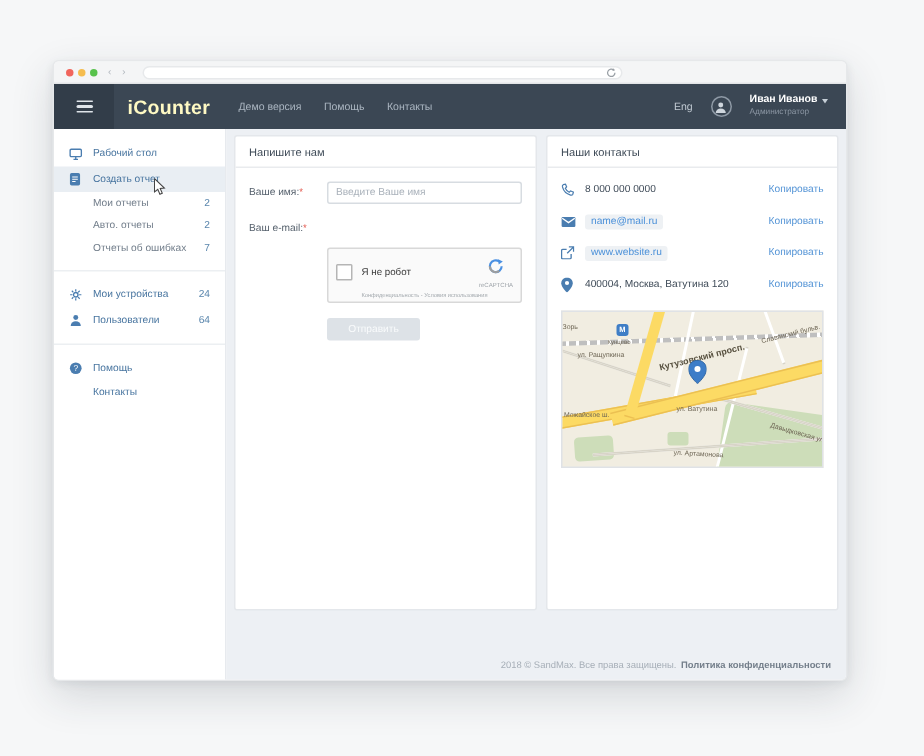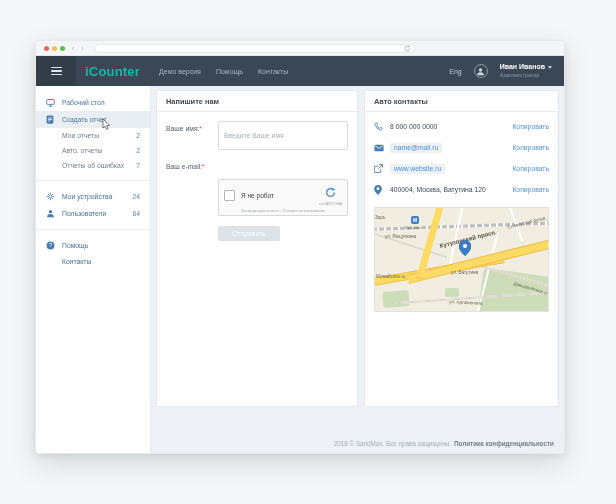--- a/index.html
+++ b/index.html
@@ -30,21 +30,21 @@
     justify-content:flex-end; padding:0 3px;
   }
   
   .appbar { height:30px; background:#3b4754; display:flex; align-items:stretch; }
   .burger {
     width:40px; background:#323d49; display:flex; flex-direction:column;
     justify-content:center; align-items:center; gap:2px; cursor:pointer;
   }
   .burger i { display:block; width:11px; height:1.5px; background:#dfe5ea; border-radius:1px; }
   .logoBox { width:75px; display:flex; align-items:center; padding-left:9px; }
-  .logo { color:#14b8a6; font-size:13px; font-weight:bold; letter-spacing:.2px; }
+  .logo { color:#fef9c3; font-size:13px; font-weight:bold; letter-spacing:.2px; }
   .topnav { display:flex; align-items:center; gap:15px; padding-left:8px; }
   .topnav a { color:#aab5c0; font-size:7px; text-decoration:none; }
   .appbar-right { margin-left:auto; display:flex; align-items:center; gap:12px; padding-right:12px; }
   .lang { color:#c2cbd3; font-size:7px; }
   .avatar {
     width:14px; height:14px; border-radius:50%; border:1px solid #8e99a5;
     display:flex; align-items:center; justify-content:center;
   }
   .userblock { line-height:1.25; }
   .uname { color:#fff; font-size:7px; font-weight:bold; display:flex; align-items:center; gap:3px; }
@@ -62,30 +62,30 @@
   .sitem.sub { padding-left:26px; height:15px; }
   .sitem.sub .slabel { color:#717d8a; }
   .sitem .scount { margin-left:auto; font-size:6.8px; color:#5a86ad; }
   .sitem.active { background:#e9eef3; }
   .sdivider { height:1px; background:#eceff2; margin:7px 0; }
   .cursor-svg { position:absolute; left:66px; top:8px; pointer-events:none; }
   
   .main { flex:1; background:#edf0f4; position:relative; padding:4px 5px; display:flex; gap:6px; }
   .panel { background:#fff; border:1px solid #e4e7eb; border-radius:2px; height:317px; }
   .panel-h {
-    padding:6px 9px 5px; font-size:7.4px; font-weight:bold; color:#3e4a57;
+    padding:6px 9px 5px; font-size:7.4px; font-weight:normal; color:#3e4a57;
     border-bottom:1px solid #e9ebee;
   }
   .form-panel { width:202px; flex-shrink:0; }
   .form-body { padding:9px; }
   .frow { display:flex; margin-bottom:9px; }
   .flabel { width:52px; font-size:6.8px; color:#55606c; padding-top:4px; flex-shrink:0; }
   .req { color:#e2574c; font-size:6.5px; vertical-align:top; }
   .finput {
-    flex:1; height:29px; border:1px solid #d7dce1; border-radius:2px;
+    flex:1; height:15px; border:1px solid #d7dce1; border-radius:2px;
     font-size:6.8px; padding:0 5px; color:#3e4a57; font-family:inherit; outline:none; min-width:0;
   }
   .finput::placeholder, .ftext::placeholder { color:#a9b1ba; }
   .ftext {
     flex:1; height:62px; border:1px solid #d7dce1; border-radius:2px;
     font-size:6.8px; padding:4px 5px; color:#3e4a57; resize:none; font-family:inherit; outline:none; min-width:0;
   }
   .captcha {
     margin-left:52px; border:1px solid #d8d8d8; background:#fafafa; border-radius:2px;
     padding:5px 5px 2px;
@@ -277,21 +277,21 @@
                 <div class="cap-brand">reCAPTCHA</div>
               </span>
             </div>
             <div class="cap-terms">Конфиденциальность - Условия использования</div>
           </div>
           <button class="submit">Отправить</button>
         </div>
       </div>
 
       <div class="panel contacts-panel">
-        <div class="panel-h">Авто контакты</div>
+        <div class="panel-h">Наши контакты</div>
         <div style="padding-top:4px">
           <div class="crow">
             <span class="cicon">
               <svg width="9" height="9" viewBox="0 0 12 12">
                   <path d="M2 1.5 L4 1 L5 3.5 L3.8 4.7 A7 7 0 0 0 7.3 8.2 L8.5 7 L11 8 L10.5 10 Q10 11 8.5 10.7 A10 10 0 0 1 1.3 3.5 Q1 2 2 1.5 Z" fill="none" stroke="#4a7db0" stroke-width="1.1"></path>
                 </svg>
             </span>
             <span class="cval">8 000 000 0000</span>
             <a class="copy" href="#">Копировать</a>
           </div>

